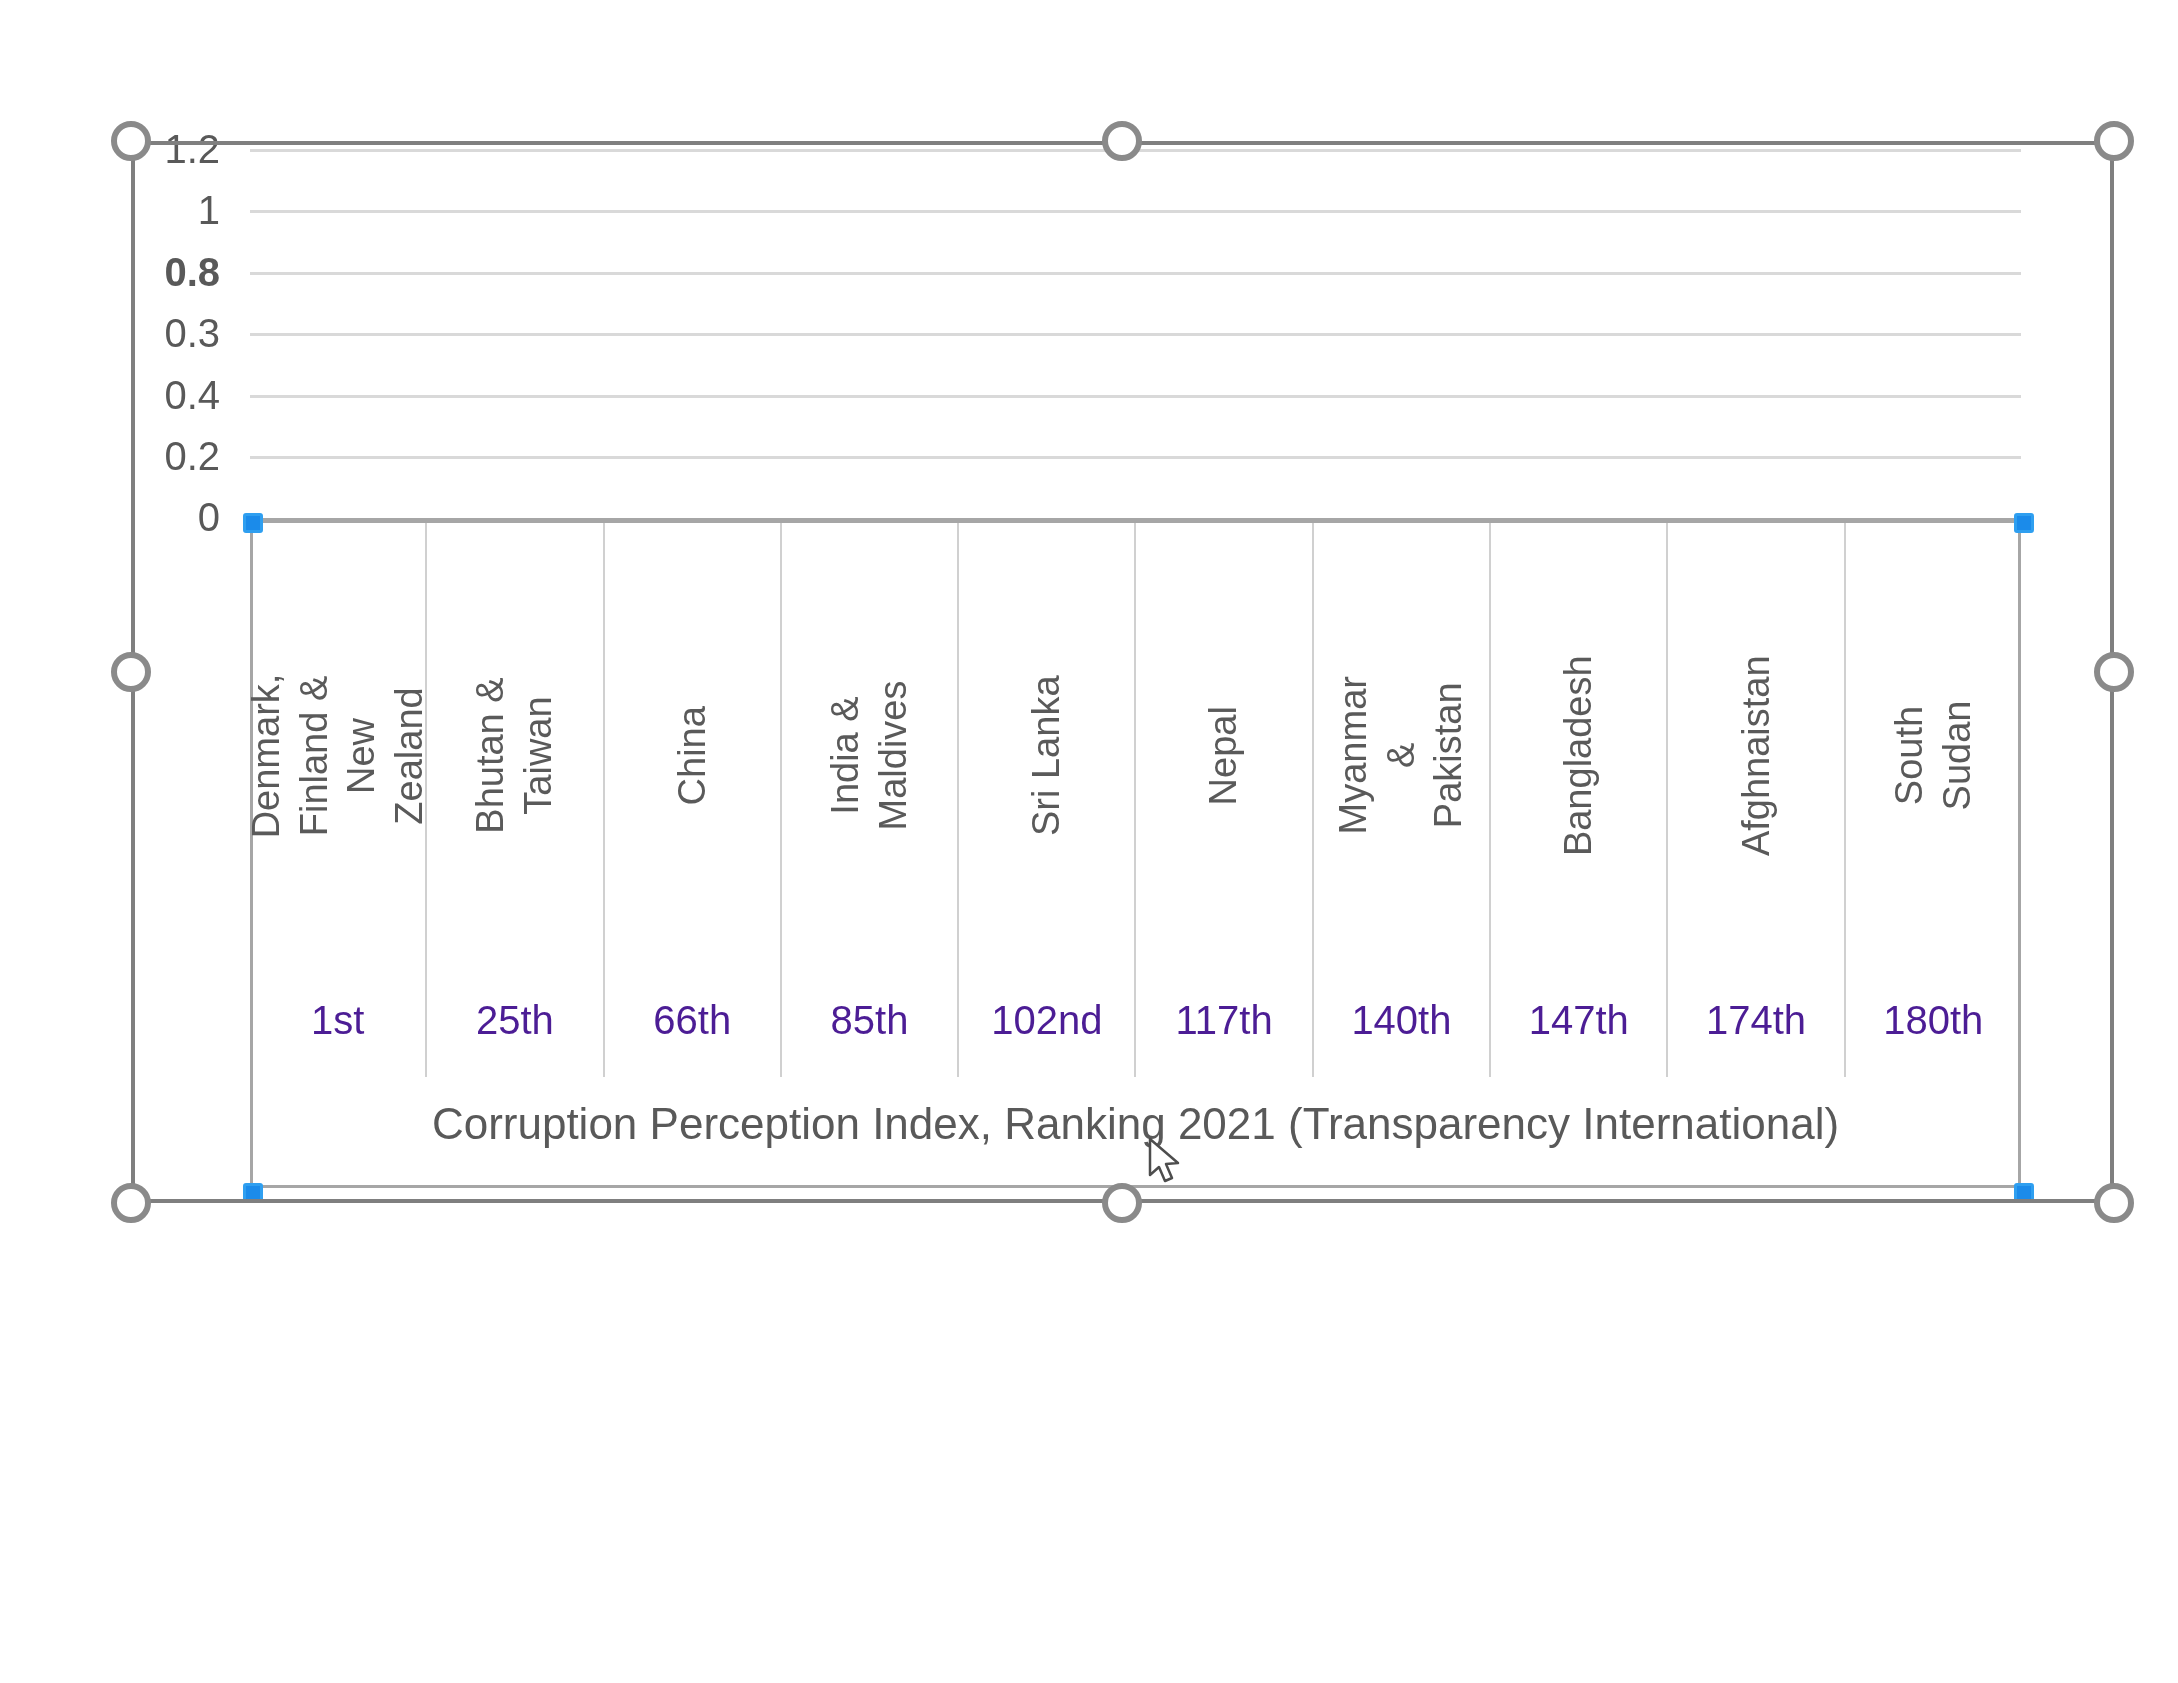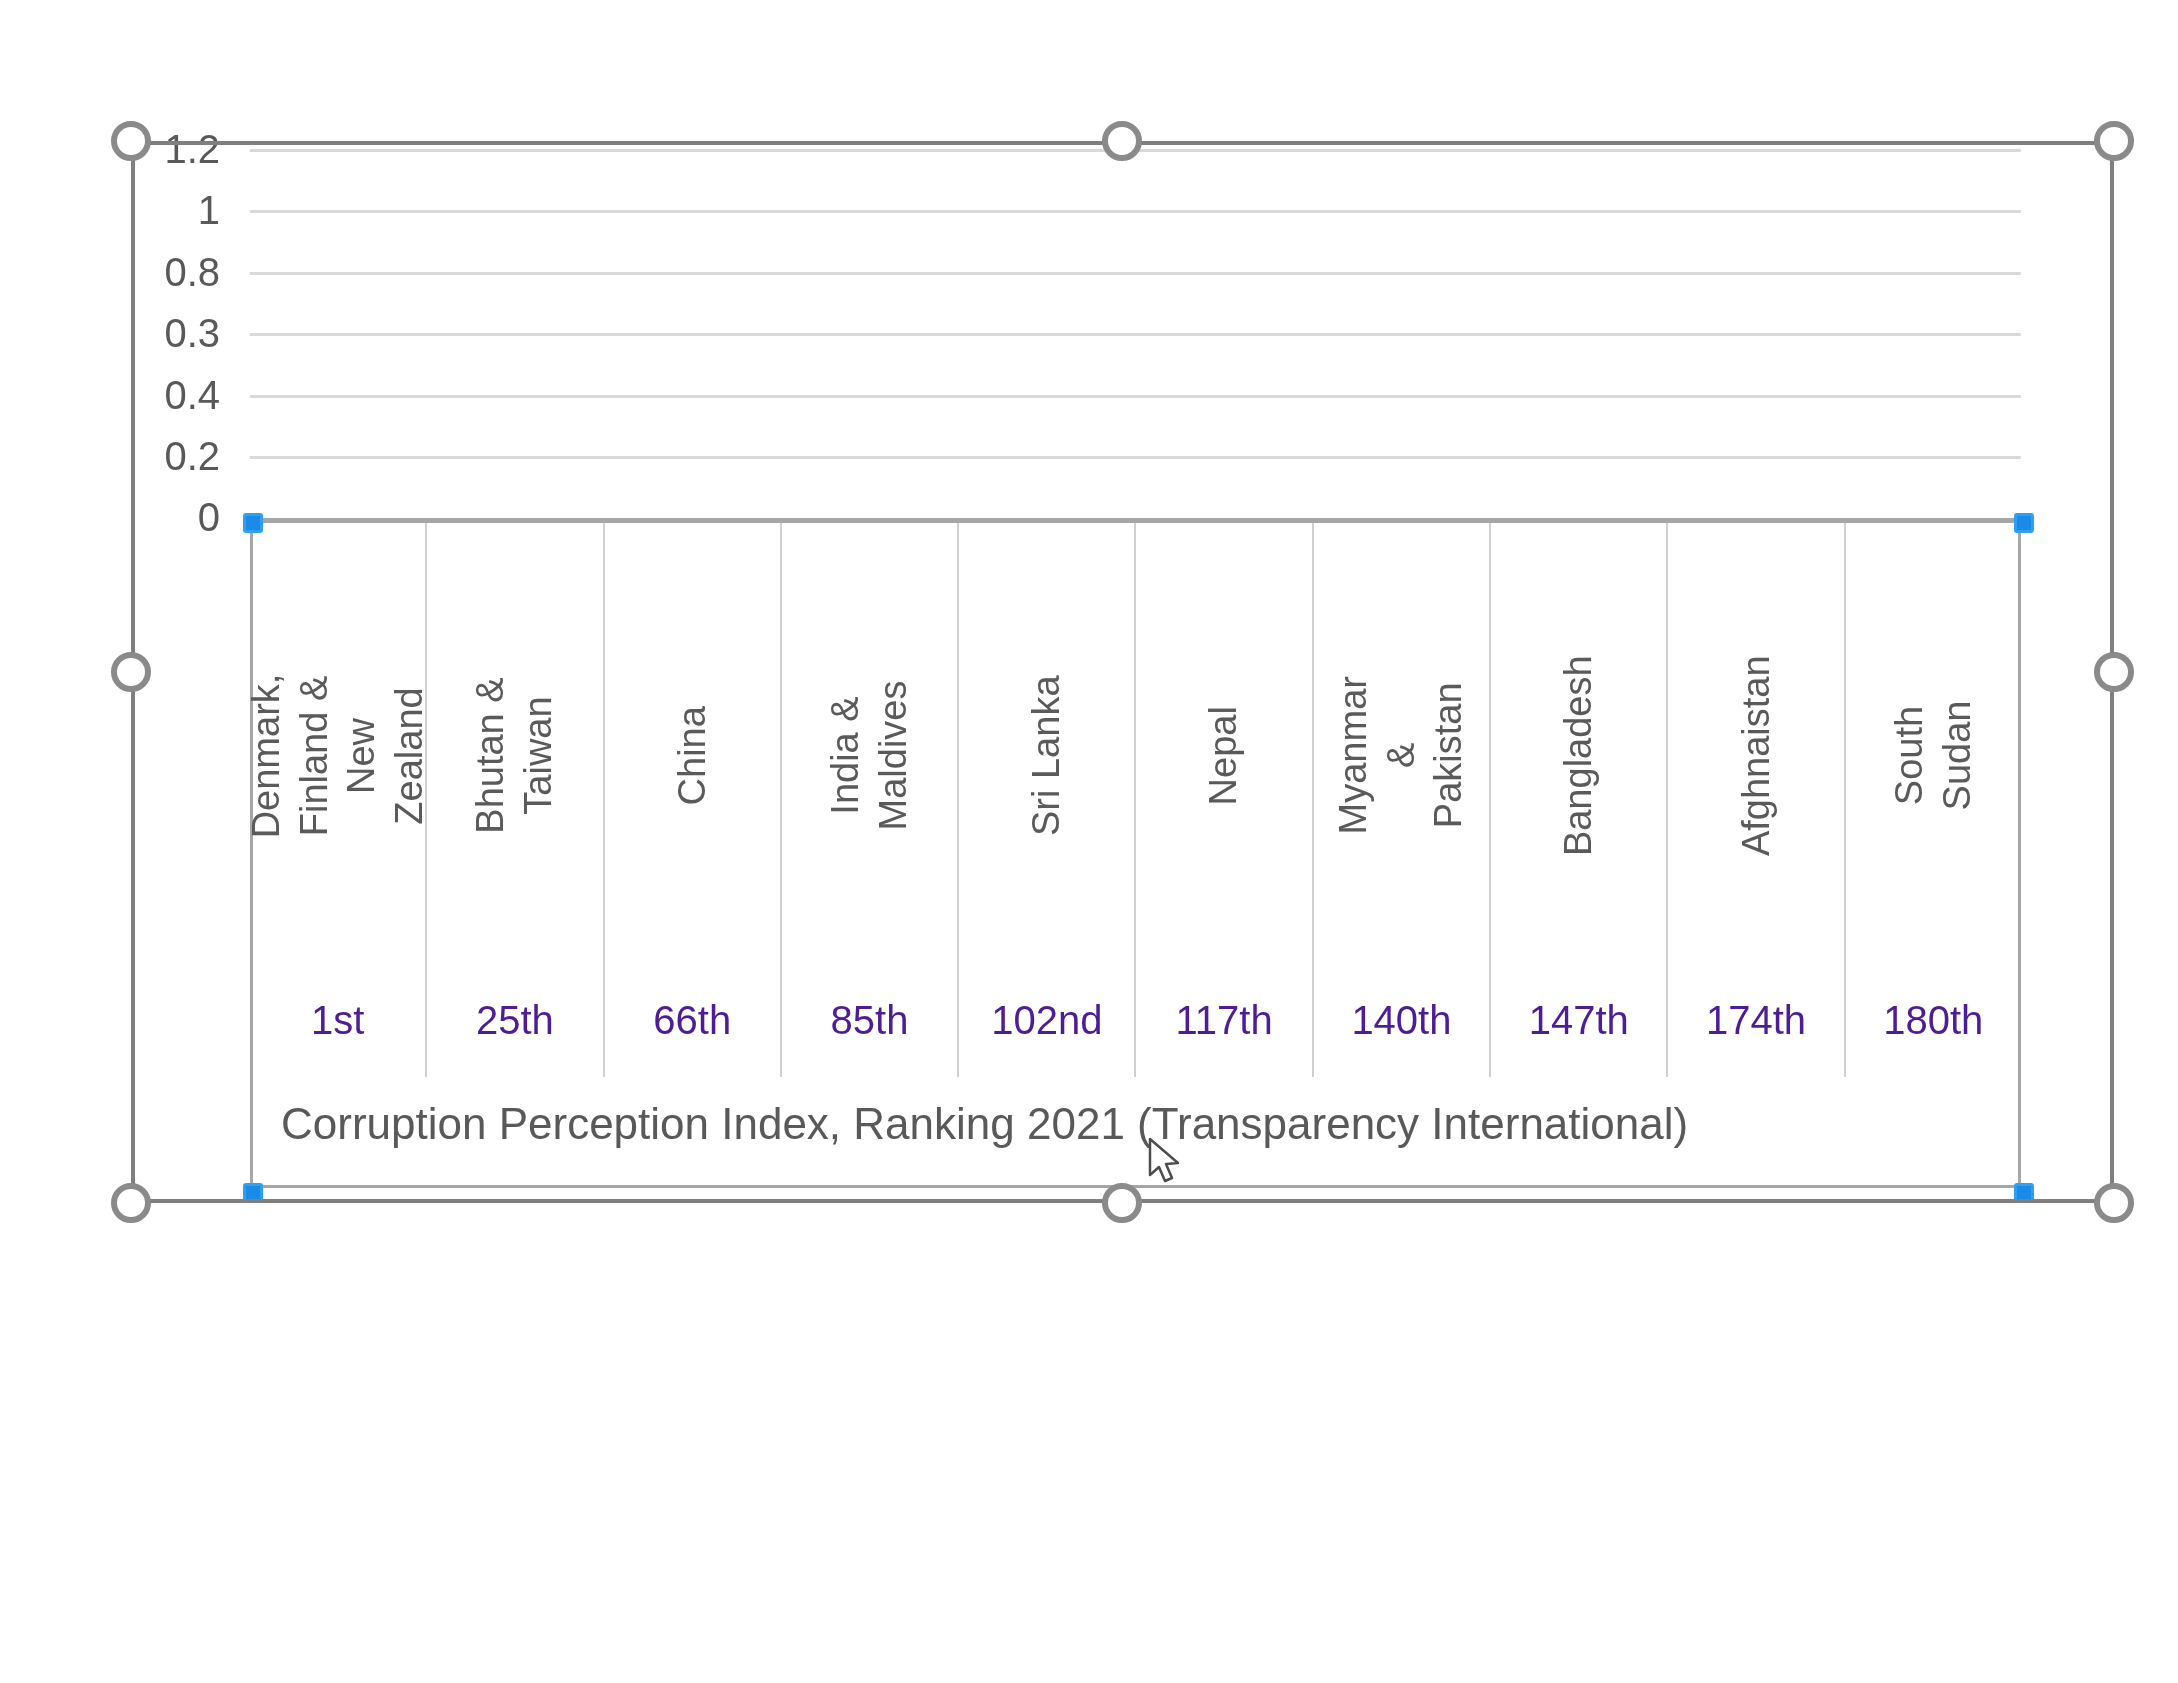--- a/index.html
+++ b/index.html
@@ -162,26 +162,25 @@
     color: #4c1d95;
     font-family: "Liberation Sans", sans-serif;
   }
 
   
   #chart-caption {
     position: absolute;
     left: 250px;
     top: 1099px;
     width: 1771px;
-    text-align: left;
+    text-align: center;
     font-size: 44px;
     color: #595959;
     font-family: "Liberation Sans", sans-serif;
     white-space: nowrap;
-    margin-left: 31px;
   }
 
   
   #mouse-cursor {
     position: absolute;
     left: 1148px;
     top: 1137px;
     width: 34px;
     height: 46px;
     pointer-events: none;
@@ -197,21 +196,21 @@
     <div class="gridline" style="top:61px;"></div>
     <div class="gridline" style="top:123px;"></div>
     <div class="gridline" style="top:184px;"></div>
     <div class="gridline" style="top:246px;"></div>
     <div class="gridline" style="top:307px;"></div>
   </div>
 
   <div id="y-axis-labels">
     <div class="y-tick" style="top:0px;">1.2</div>
     <div class="y-tick" style="top:61px;">1</div>
-    <div class="y-tick" style="top:123px;">0.8</div>
+    <div class="y-tick" style="top:123px;font-weight:bold;">0.8</div>
     <div class="y-tick" style="top:184px;">0.3</div>
     <div class="y-tick" style="top:246px;">0.4</div>
     <div class="y-tick" style="top:307px;">0.2</div>
     <div class="y-tick" style="top:368px;">0</div>
   </div>
 
   <div id="chart-object">
     <div class="blue-handle" style="left:0px; top:0px;"></div>
     <div class="blue-handle" style="left:1771px; top:0px;"></div>
     <div class="blue-handle" style="left:0px; top:670px;"></div>

